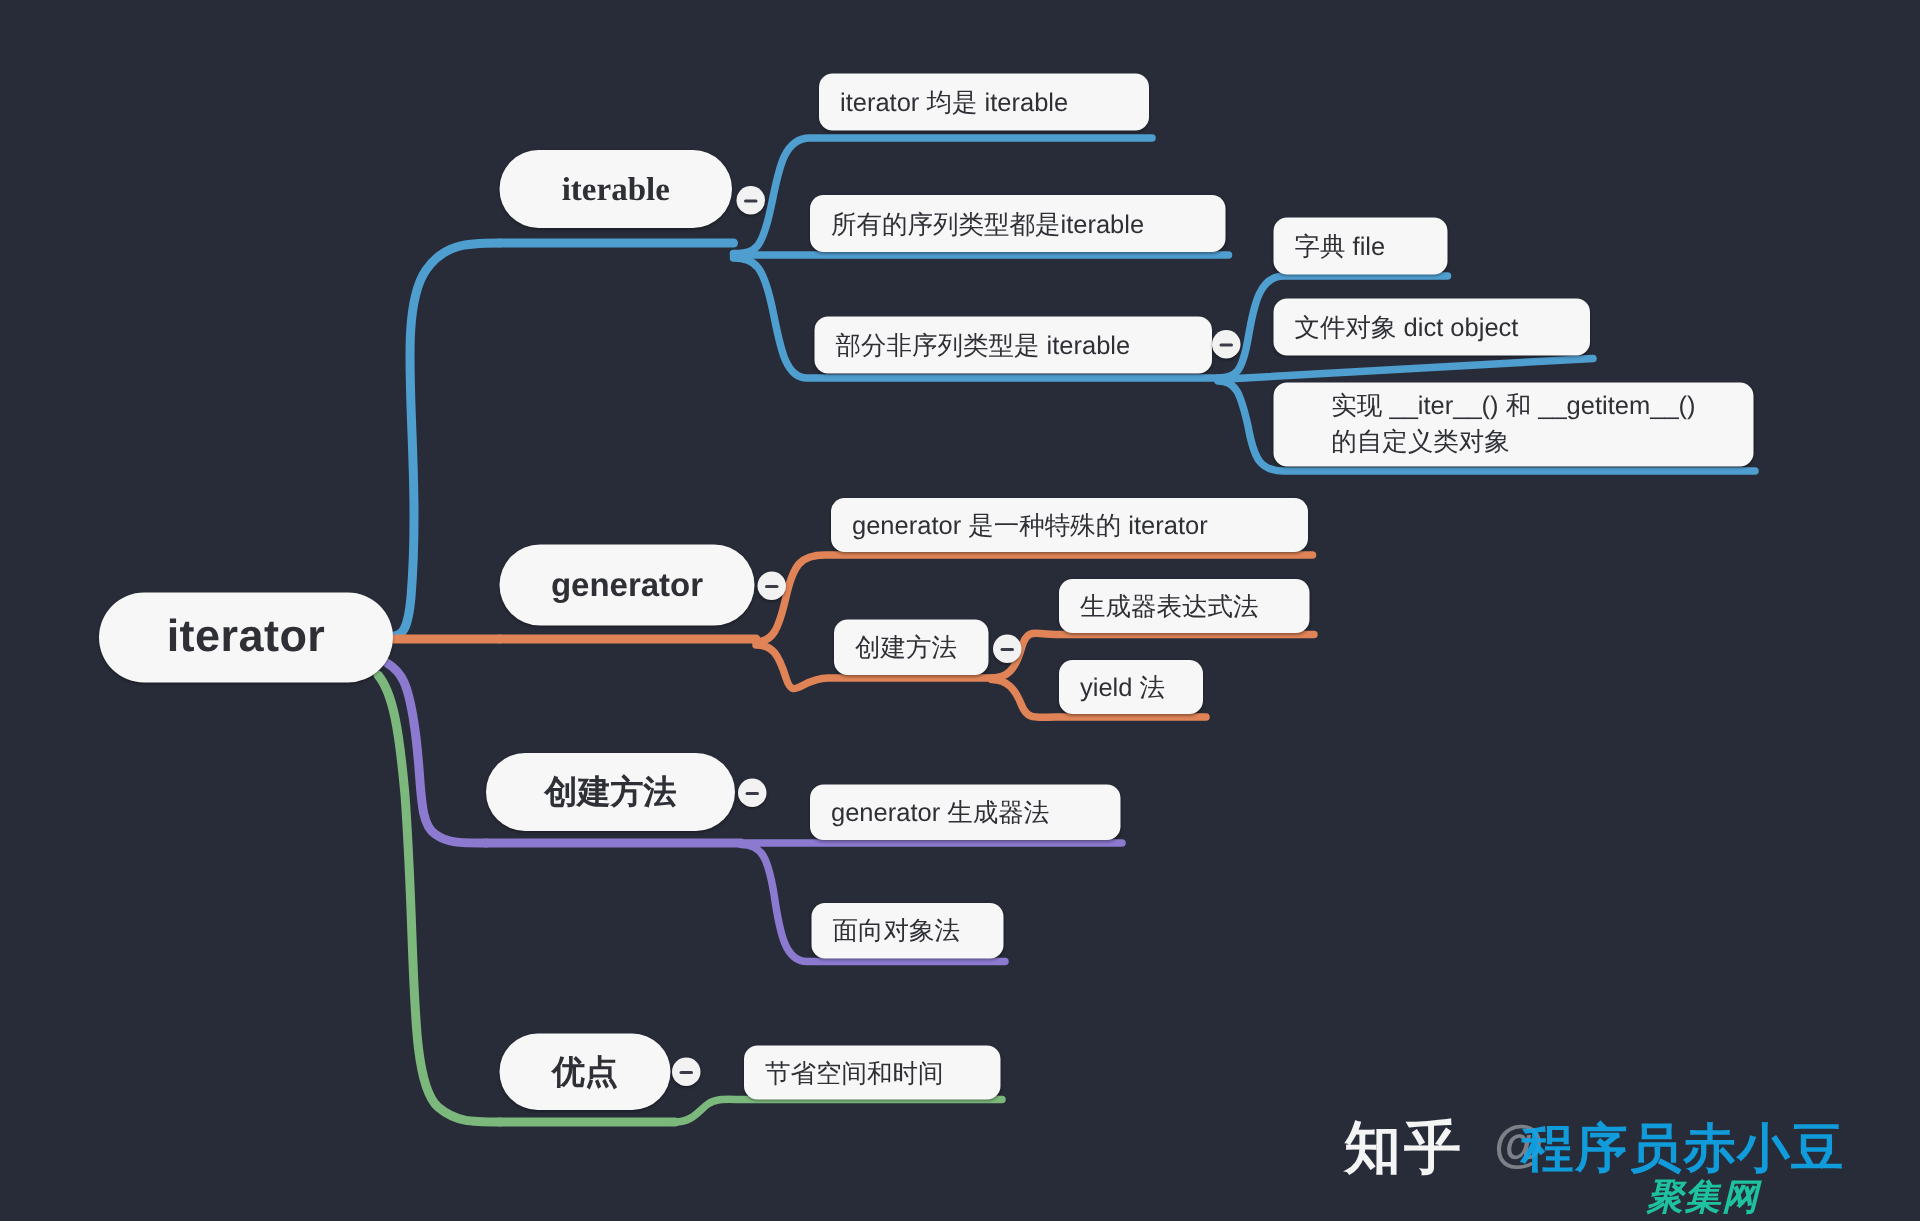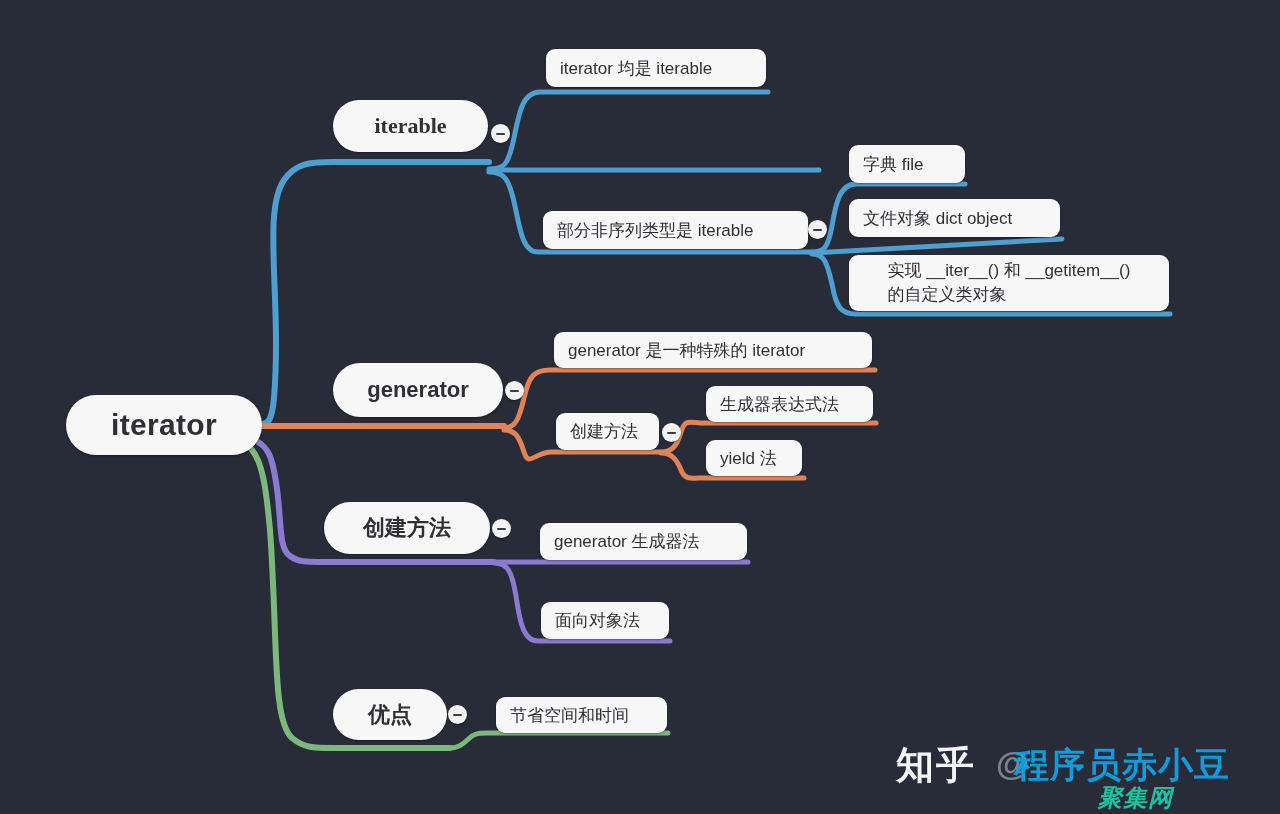--- a/index.html
+++ b/index.html
@@ -168,20 +168,23 @@
     <span>iterable</span>
   </div>
   <div class="collapse" style="left:491px; top:124px;">
     <span class="bar"></span>
   </div>
 
   <div class="node node-leaf" style="left:546px; top:49px; width:220px; height:38px;">
     <span>iterator 均是 iterable</span>
   </div>
 
+  <div class="node node-leaf" style="left:540px; top:130px; width:277px; height:38px;">
+    <span>所有的序列类型都是iterable</span>
+  </div>
 
   <div class="node node-leaf" style="left:543px; top:211px; width:265px; height:38px;">
     <span>部分非序列类型是 iterable</span>
   </div>
   <div class="collapse" style="left:808px; top:220px;">
     <span class="bar"></span>
   </div>
 
   <div class="node node-leaf" style="left:849px; top:145px; width:116px; height:38px;">
     <span>字典 file</span>

